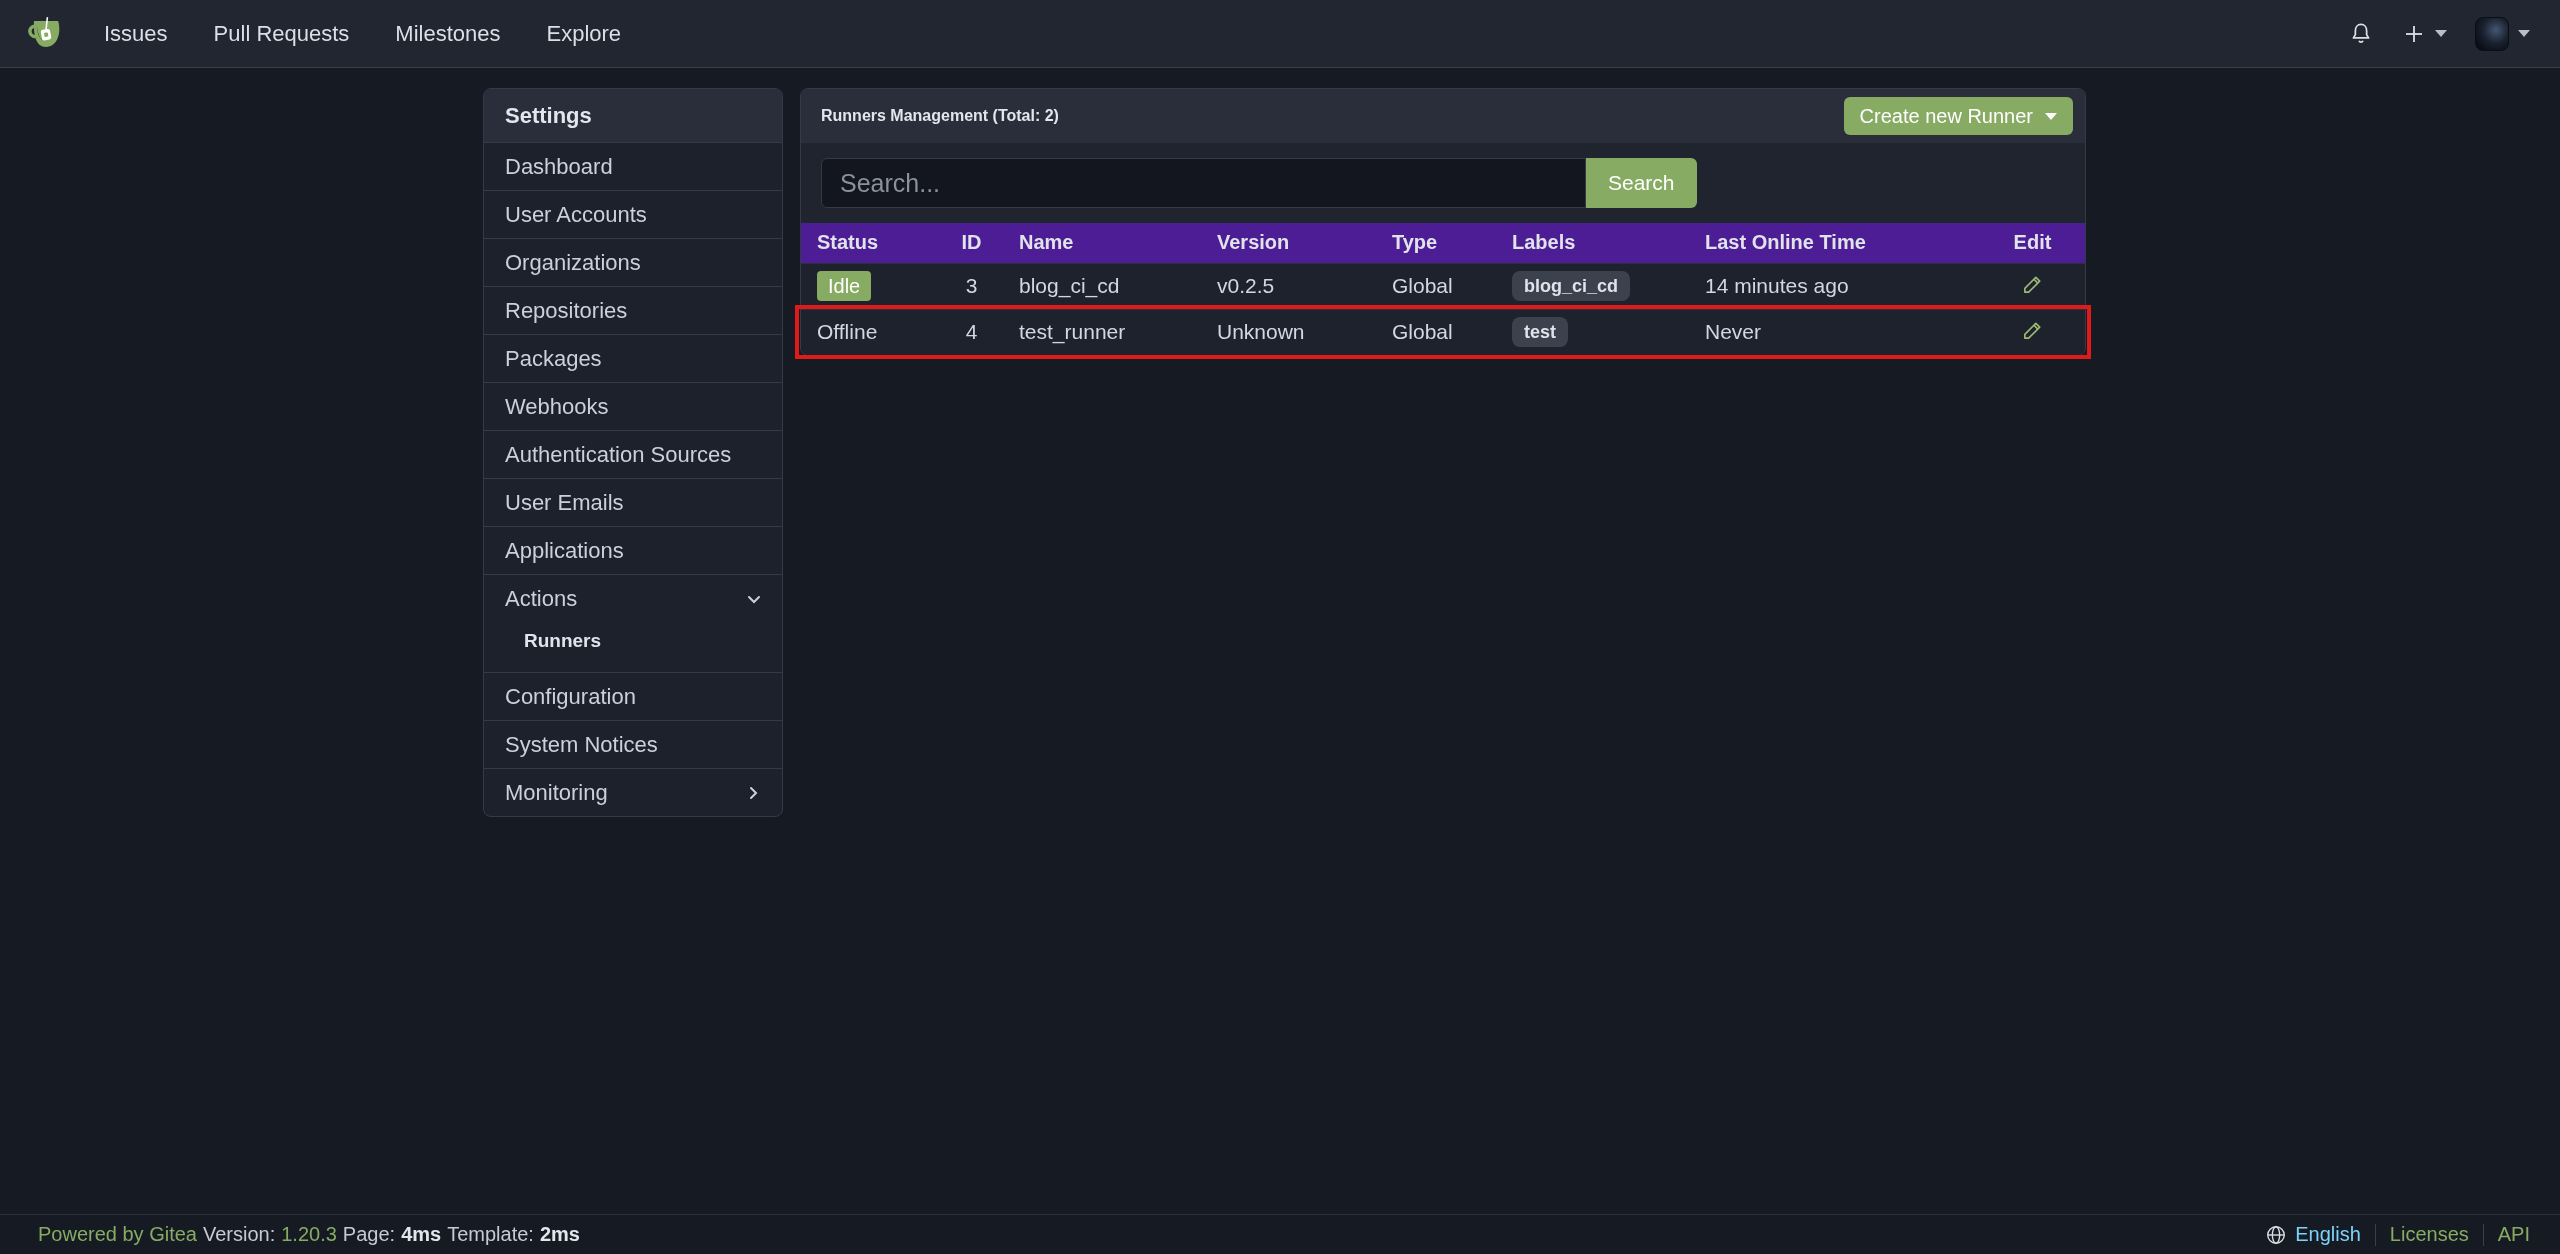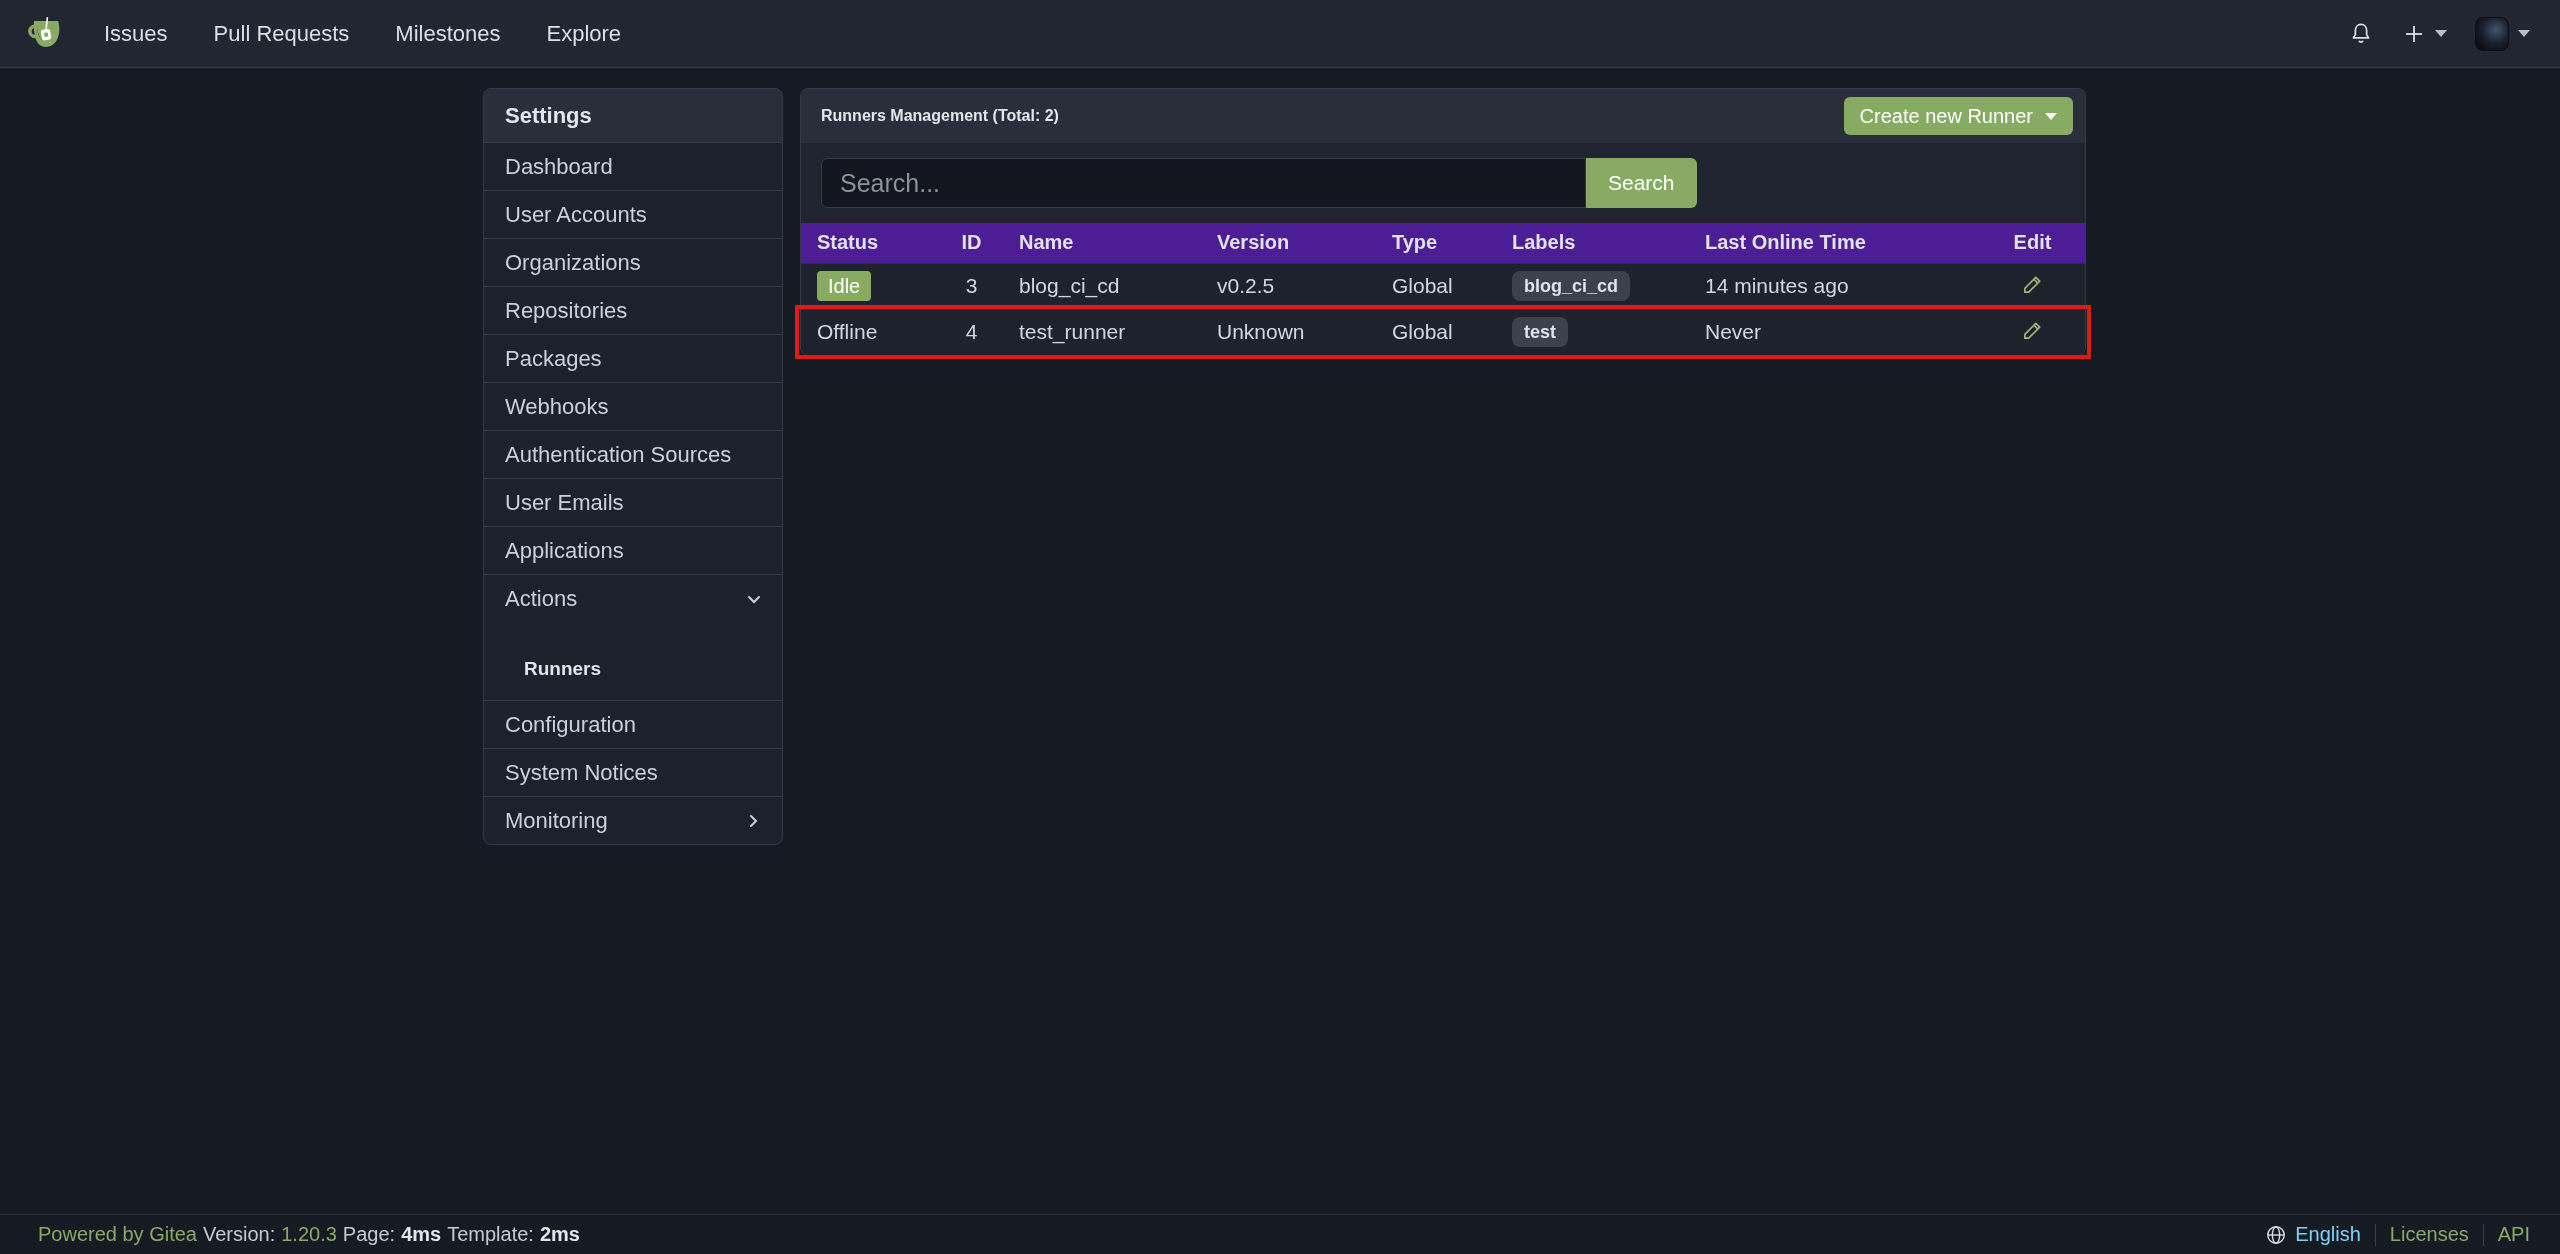--- a/index.html
+++ b/index.html
@@ -31,21 +31,21 @@
 
   
   .container { position:absolute; left:483px; top:88px; width:1603px; display:flex; align-items:flex-start; }
 
   
   .sidebar { width:300px; flex:0 0 300px; }
   .menu { border:1px solid #353a46; border-radius:8px; overflow:hidden; background:#1d212c; }
   .menu-title { height:53px; background:#2a2e3a; display:flex; align-items:center; padding:16px 21px; font-weight:700; color:#e3e6ec; font-size:22px; }
   .menu-item { display:flex; align-items:center; height:48px; padding:0 18px 0 21px; border-top:1px solid #353a46; color:#ccd0da; font-size:22px; }
   .menu-item .chev { margin-left:auto; display:flex; }
-  .submenu { padding-bottom:12px; background:#1d212c;margin-top:28px; }
+  .submenu { padding-bottom:12px; background:#1d212c; }
   .submenu-item { display:flex; align-items:center; height:38px; padding-left:40px; font-weight:700; font-size:19px; color:#e1e4ea; }
 
   
   .main { margin-left:17px; width:1286px; }
   .panel-wrap { position:relative; }
   .panel { border:1px solid #353a46; border-radius:8px; overflow:hidden; background:#1e222d; }
   .panel-header { height:54px; background:#2a2e3a; display:flex; align-items:center; padding:0 12px 0 20px; }
   .panel-title { font-weight:700; font-size:16px; color:#e3e6ec; }
   .btn-green {
     background:#87ab63; color:#ffffff; border:none; border-radius:6px;

